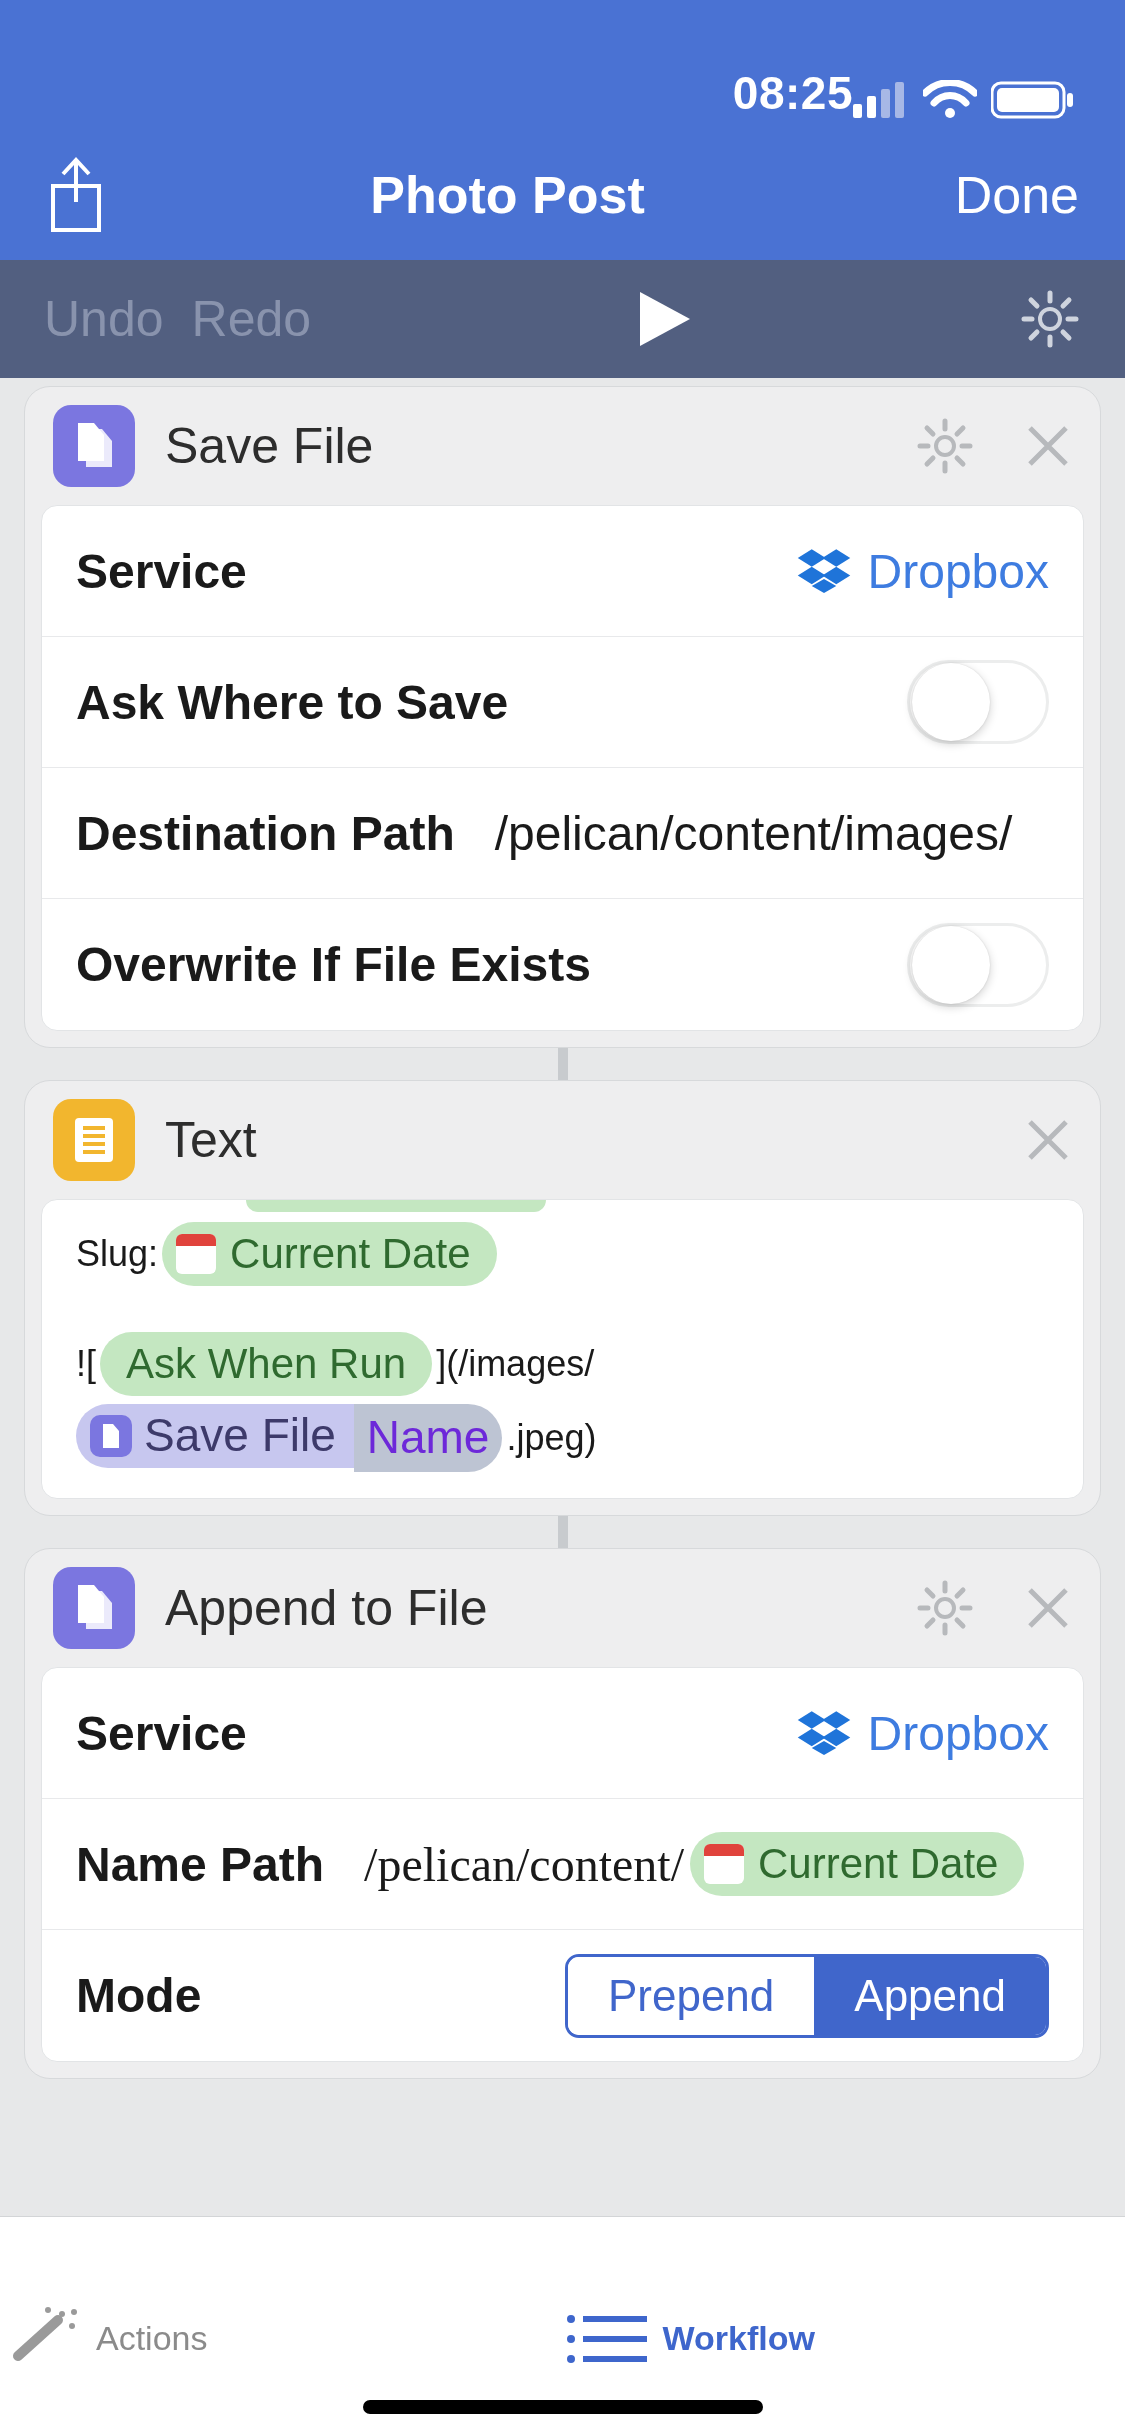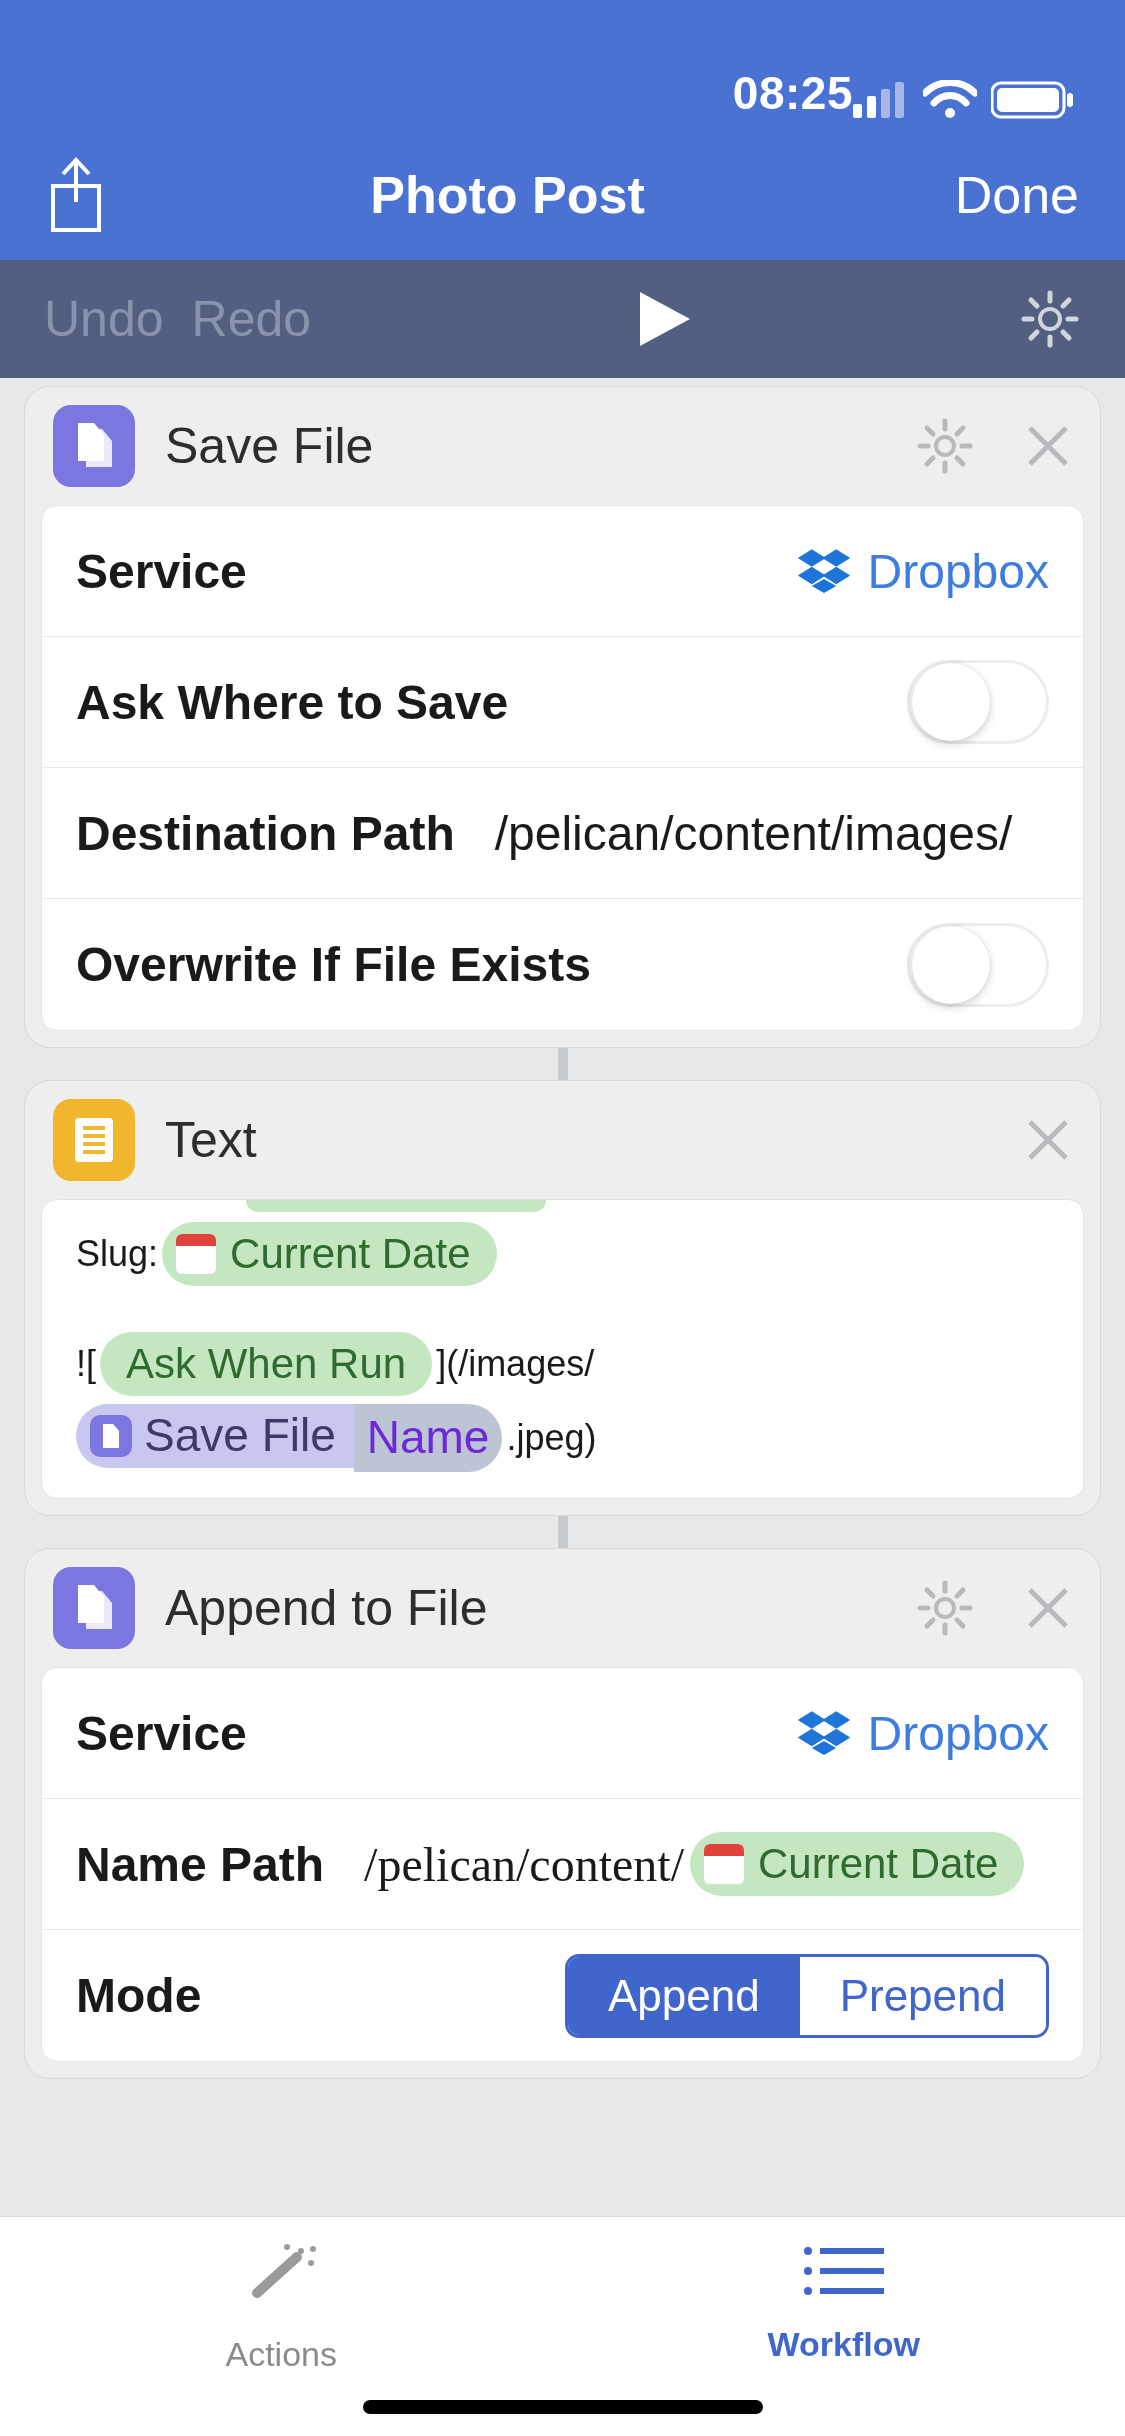--- a/index.html
+++ b/index.html
@@ -64,21 +64,21 @@
   .text-plain { font-size:36px; }
 
   
   .segmented { display:flex; border:3px solid #4066cb; border-radius:14px; overflow:hidden; margin-left:auto; height:84px;}
   .seg { padding: 0 40px; font-size:44px; display:flex; align-items:center;}
   .seg.active { background:#4066cb; color:#fff;}
   .seg.inactive { color:#4066cb; background:#fff;}
 
   
   .tab-bar { position:absolute; bottom:0; left:0; right:0; height:220px; background:#fff; border-top:1.5px solid #d3d5d7; display:flex;}
-  .tab { flex:1; display:flex; flex-direction:column; align-items:center; justify-content:flex-start; padding-top:24px; gap:24px;}
+  .tab { flex:1; display:flex; flex-direction:row; align-items:center; justify-content:flex-start; padding-top:24px; gap:12px;}
   .tab-label { font-size:34px; }
   .tab.inactive .tab-label { color:#8b8b8b;}
   .tab.active .tab-label { color:#3e66cc; font-weight:600;}
   .home-indicator { position:absolute; bottom:22px; left:50%; transform:translateX(-50%); width:400px; height:14px; background:#000; border-radius:7px;}
 
   
   .dropbox { width:56px; height:56px; display:inline-block;}
 
   
   .gray-ico path, .gray-ico circle, .gray-ico line { stroke:#b7b9bc; }
@@ -299,22 +299,22 @@
           <div class="row-label">Name Path</div>
           <div class="row-value" style="font-weight:400;font-family:Liberation Serif, serif;">/pelican/content/</div>
           <span class="pill pill-green" style="margin-left:6px;">
             <span class="calendar-ico"></span>
             <span>Current Date</span>
           </span>
         </div>
         <div class="row" style="border-bottom:none;">
           <div class="row-label">Mode</div>
           <div class="segmented">
+            <div class="seg inactive">Prepend</div>
             <div class="seg active">Append</div>
-            <div class="seg inactive">Prepend</div>
           </div>
         </div>
       </div>
     </div>
 
     </div>
   </div>
 
   <div class="tab-bar">
     <div class="tab inactive">

